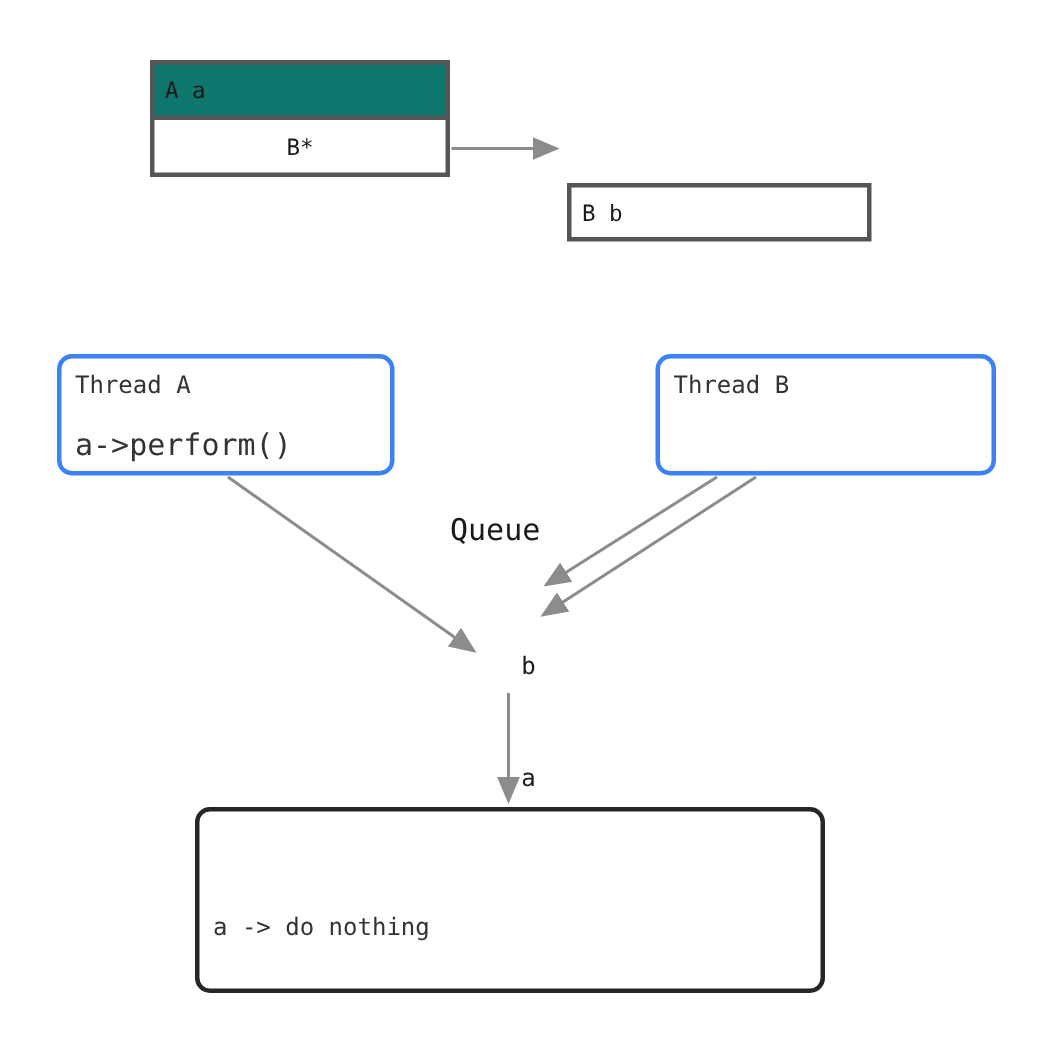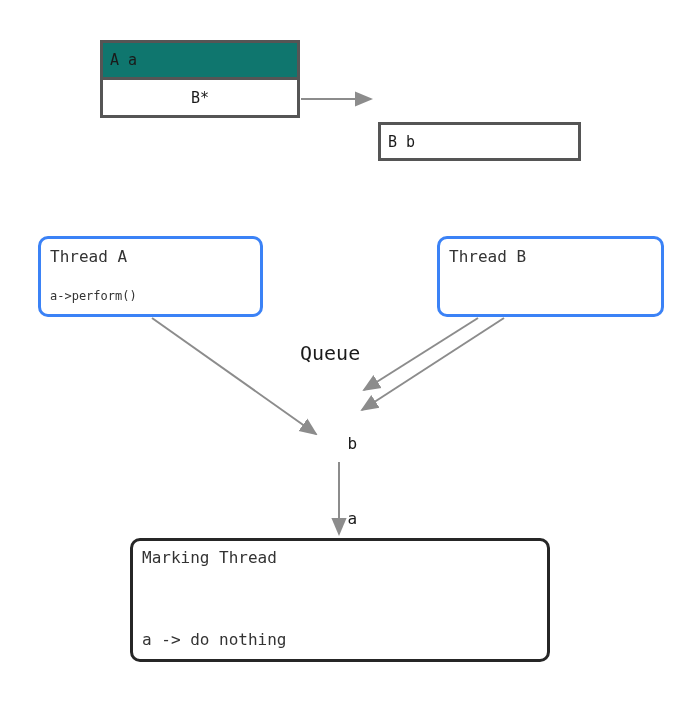--- a/index.html
+++ b/index.html
@@ -100,21 +100,21 @@
   }
   #thread-a { left: 38px; top: 236px; width: 225px; height: 81px; }
   #thread-b { left: 437px; top: 236px; width: 227px; height: 81px; }
   .thread-title {
     font-size: 16px;
     color: #333333;
     line-height: 22px;
     white-space: pre;
   }
   .thread-code {
-    font-size: 12px;
+    font-size: 20px;
     color: #333333;
     line-height: 22px;
     margin-top: 17px;
     white-space: pre;
   }
 
   
   #queue-label {
     position: absolute;
     left: 300px;
@@ -204,20 +204,19 @@
 
   <div id="queue-label">Queue</div>
 
   <div id="queue-items">
     <span class="queue-item">b</span>
     <span class="queue-item">a</span>
     <span class="queue-item">a</span>
   </div>
 
   <div id="marking-thread">
-    <div class="marking-title">Marking Thread</div>
     <div class="marking-rules">
       <span class="marking-rule">a -&gt; do nothing</span>
       
     </div>
   </div>
 
 </div>
 
 </body></html>

